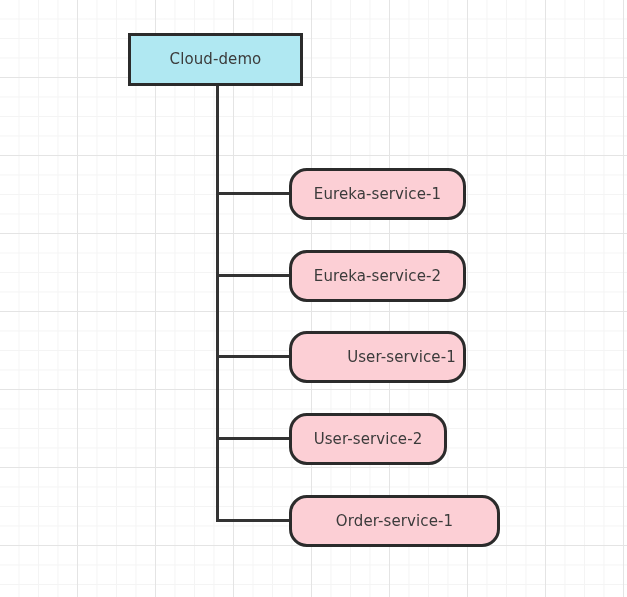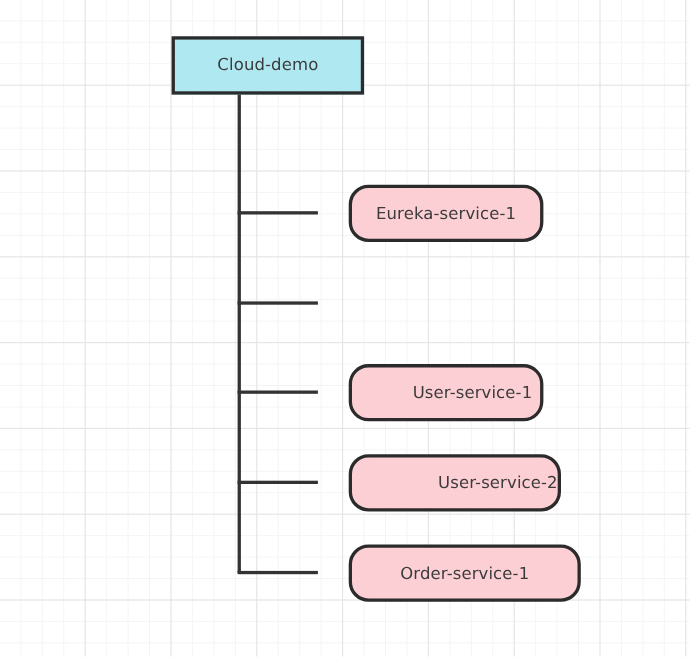--- a/index.html
+++ b/index.html
@@ -37,21 +37,20 @@
     box-sizing: border-box;
     display: flex;
     align-items: center;
     justify-content: center;
     color: #3b3b3b;
     font-size: 15px;
     line-height: 1;
     letter-spacing: 0.1px;
     white-space: nowrap;
     user-select: none;
-    margin-left: 28px;
   }
 
   .node-root {
     background: #b0e8f2;
     border: 3px solid #2b2b2b;
     border-radius: 0;
   }
 
   .node-child {
     background: #fccfd5;
@@ -78,23 +77,26 @@
   <div class="edge edge-branch" style="left: 216px; top: 437px; width: 73px; background: rgb(51, 51, 51);"></div>
   <div class="edge edge-branch" style="left: 216px; top: 519px; width: 73px; background: rgb(51, 51, 51);"></div>
 
   <div class="node node-root" style="left: 128px; top: 33px; width: 175px; height: 53px; background: rgb(176, 232, 242); border-color: rgb(43, 43, 43); color: rgb(59, 59, 59);">
     <span>Cloud-demo</span>
   </div>
 
   <div class="node node-child" style="left: 289px; top: 168px; width: 177px; height: 52px; background: rgb(252, 207, 213); border-color: rgb(43, 43, 43); color: rgb(59, 59, 59);">
     <span>Eureka-service-1</span>
   </div>
+  <div class="node node-child" style="left: 289px; top: 250px; width: 177px; height: 52px; background: rgb(252, 207, 213); border-color: rgb(43, 43, 43); color: rgb(59, 59, 59);">
+    <span>Eureka-service-2</span>
+  </div>
   <div class="node node-child" style="left: 289px; top: 331px; width: 177px; height: 52px; background: rgb(252, 207, 213); border-color: rgb(43, 43, 43); color: rgb(59, 59, 59); padding-left: 48px;">
     <span>User-service-1</span>
   </div>
-  <div class="node node-child" style="left: 289px; top: 413px; width: 193px; height: 52px; background: rgb(252, 207, 213); border-color: rgb(43, 43, 43); color: rgb(59, 59, 59); justify-content: flex-end;">
+  <div class="node node-child" style="left: 289px; top: 413px; width: 158px; height: 52px; background: rgb(252, 207, 213); border-color: rgb(43, 43, 43); color: rgb(59, 59, 59);">
     <span>User-service-2</span>
   </div>
   <div class="node node-child" style="left: 289px; top: 495px; width: 211px; height: 52px; background: rgb(252, 207, 213); border-color: rgb(43, 43, 43); color: rgb(59, 59, 59);">
     <span>Order-service-1</span>
   </div>
 
 </div>
 
 </body></html>

